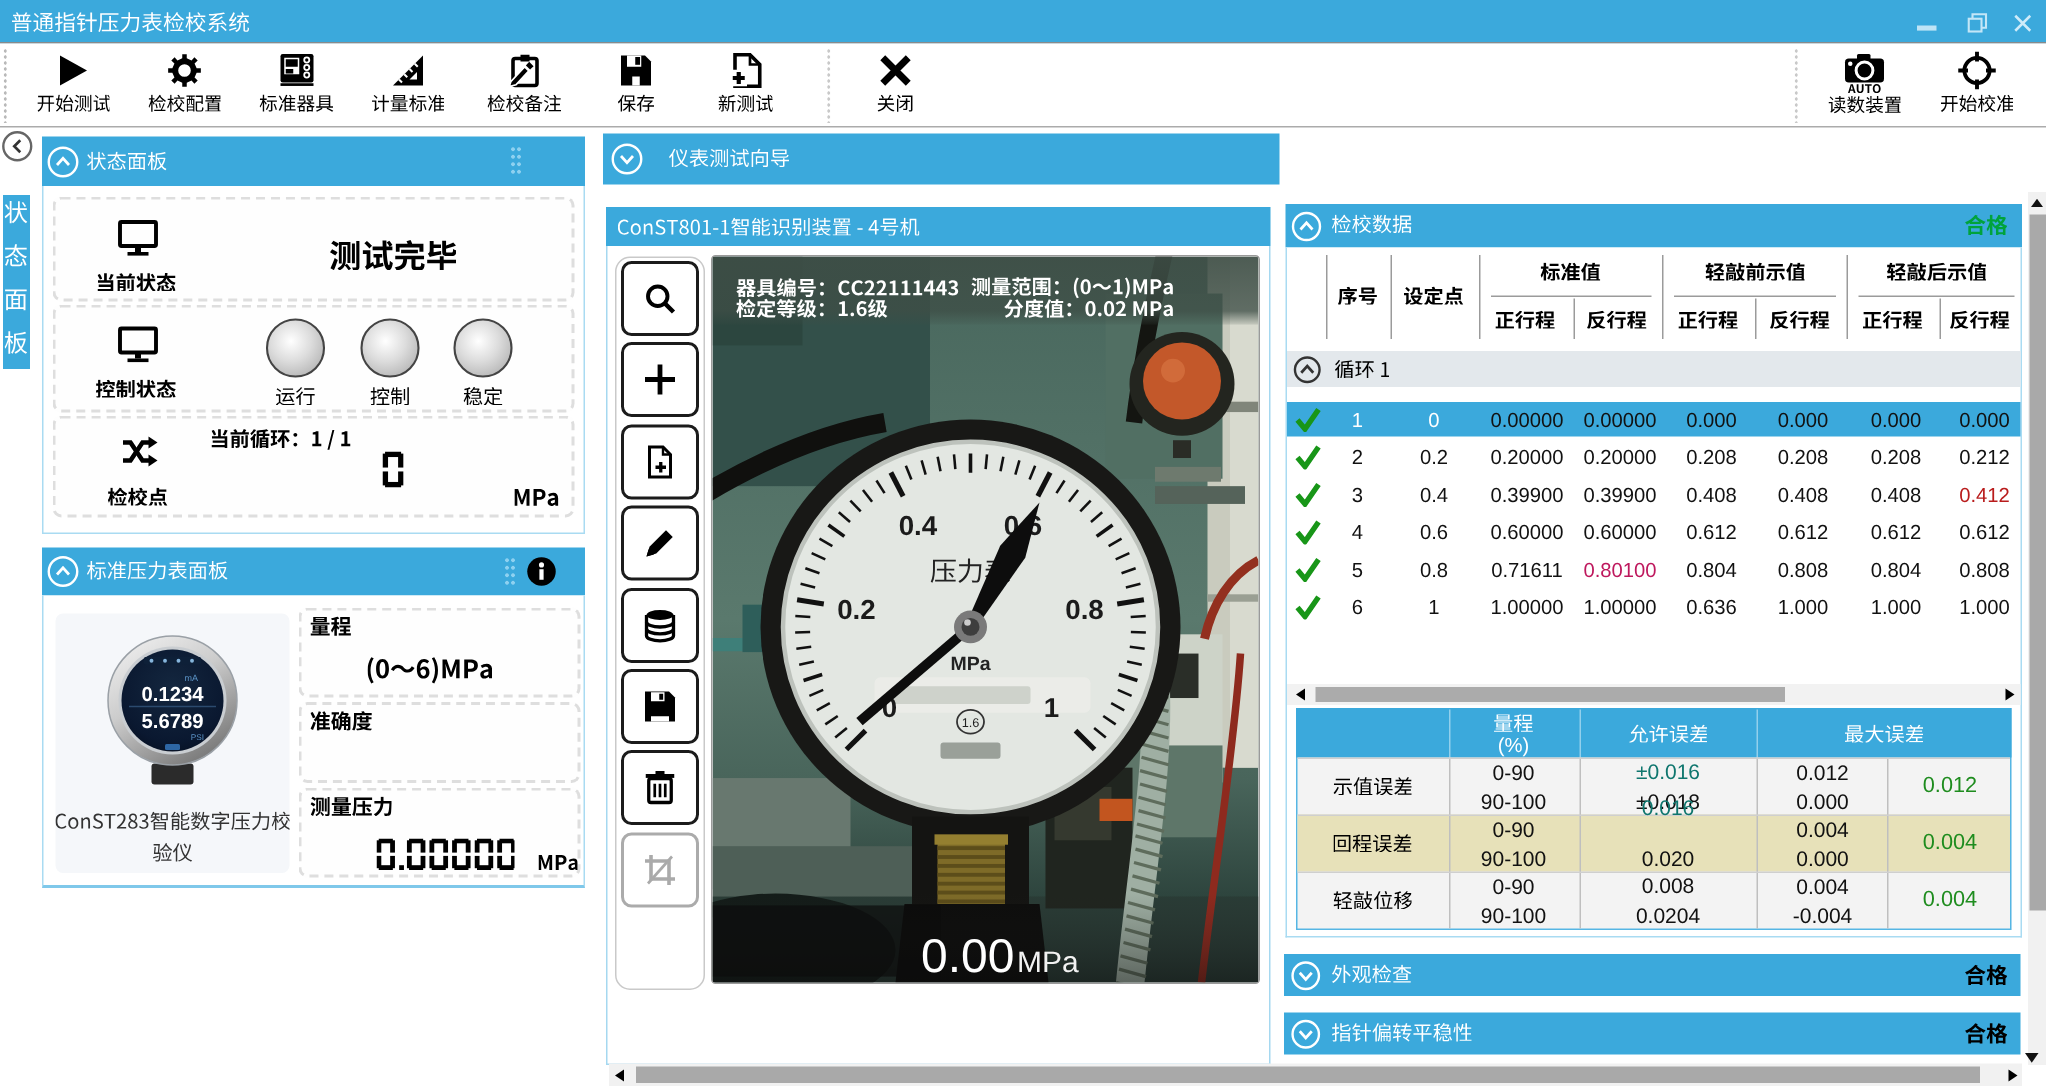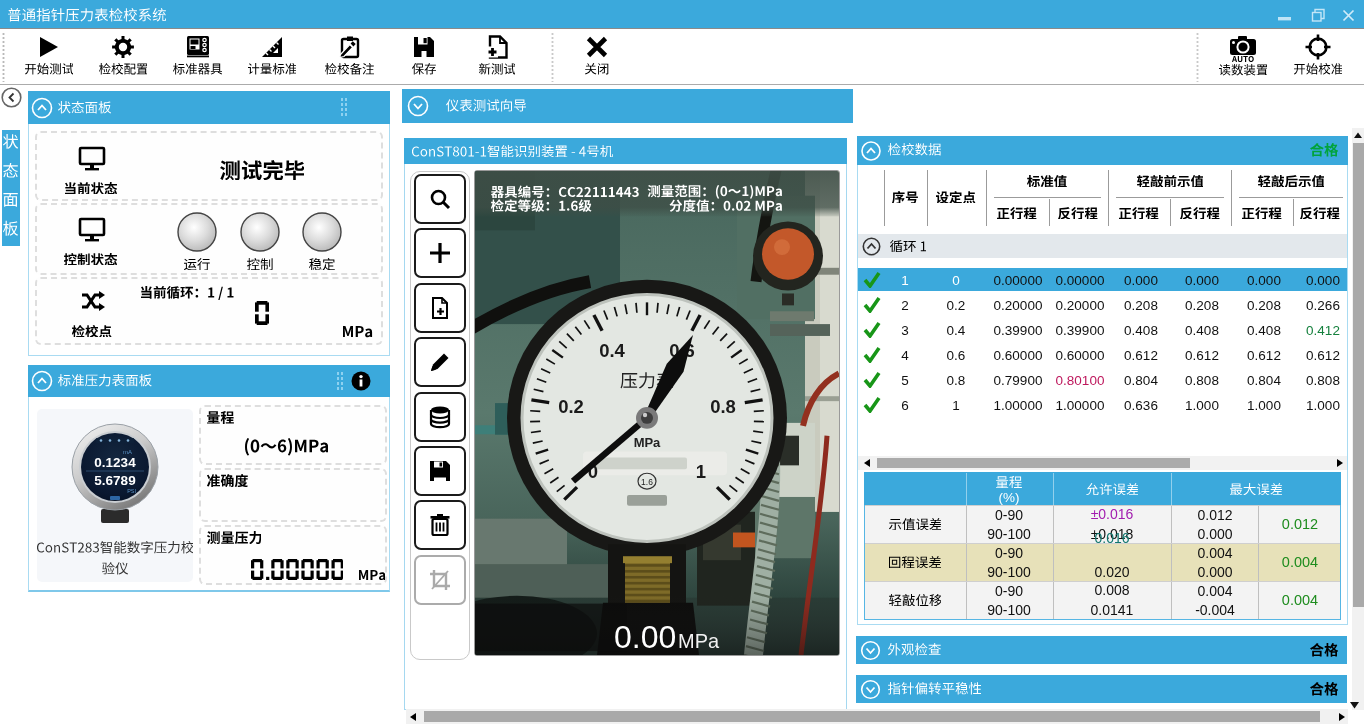--- a/index.html
+++ b/index.html
@@ -797,55 +797,55 @@
       <path d="M2 9 L7 15 L16 2" fill="none" stroke="#189618" stroke-width="3.6"></path>
     </svg>
   </div>
 <div style="position:absolute;left:905px;top:305px;font:normal 13.5px 'Liberation Sans', sans-serif;color:#111;white-space:nowrap;line-height:0;transform:translateX(-50%);"><span style="line-height:normal;display:inline-block;transform:translateY(-50%)">2</span></div>
 <div style="position:absolute;left:956px;top:305px;font:normal 13.5px 'Liberation Sans', sans-serif;color:#111;white-space:nowrap;line-height:0;transform:translateX(-50%);"><span style="line-height:normal;display:inline-block;transform:translateY(-50%)">0.2</span></div>
 <div style="position:absolute;left:1018px;top:305px;font:normal 13.5px 'Liberation Sans', sans-serif;color:#111;white-space:nowrap;line-height:0;transform:translateX(-50%);"><span style="line-height:normal;display:inline-block;transform:translateY(-50%)">0.20000</span></div>
 <div style="position:absolute;left:1080px;top:305px;font:normal 13.5px 'Liberation Sans', sans-serif;color:#111;white-space:nowrap;line-height:0;transform:translateX(-50%);"><span style="line-height:normal;display:inline-block;transform:translateY(-50%)">0.20000</span></div>
 <div style="position:absolute;left:1141px;top:305px;font:normal 13.5px 'Liberation Sans', sans-serif;color:#111;white-space:nowrap;line-height:0;transform:translateX(-50%);"><span style="line-height:normal;display:inline-block;transform:translateY(-50%)">0.208</span></div>
 <div style="position:absolute;left:1202px;top:305px;font:normal 13.5px 'Liberation Sans', sans-serif;color:#111;white-space:nowrap;line-height:0;transform:translateX(-50%);"><span style="line-height:normal;display:inline-block;transform:translateY(-50%)">0.208</span></div>
 <div style="position:absolute;left:1264px;top:305px;font:normal 13.5px 'Liberation Sans', sans-serif;color:#111;white-space:nowrap;line-height:0;transform:translateX(-50%);"><span style="line-height:normal;display:inline-block;transform:translateY(-50%)">0.208</span></div>
-<div style="position:absolute;left:1323px;top:305px;font:normal 13.5px 'Liberation Sans', sans-serif;color:#111;white-space:nowrap;line-height:0;transform:translateX(-50%);"><span style="line-height:normal;display:inline-block;transform:translateY(-50%)">0.266</span></div>
+<div style="position:absolute;left:1323px;top:305px;font:normal 13.5px 'Liberation Sans', sans-serif;color:#111;white-space:nowrap;line-height:0;transform:translateX(-50%);"><span style="line-height:normal;display:inline-block;transform:translateY(-50%)">0.212</span></div>
 <div style="position:absolute;left:863px;top:321px;">
     <svg style="display:block" width="18" height="17" viewBox="0 0 18 17">
       <path d="M2 9 L7 15 L16 2" fill="none" stroke="#189618" stroke-width="3.6"></path>
     </svg>
   </div>
 <div style="position:absolute;left:905px;top:330px;font:normal 13.5px 'Liberation Sans', sans-serif;color:#111;white-space:nowrap;line-height:0;transform:translateX(-50%);"><span style="line-height:normal;display:inline-block;transform:translateY(-50%)">3</span></div>
 <div style="position:absolute;left:956px;top:330px;font:normal 13.5px 'Liberation Sans', sans-serif;color:#111;white-space:nowrap;line-height:0;transform:translateX(-50%);"><span style="line-height:normal;display:inline-block;transform:translateY(-50%)">0.4</span></div>
 <div style="position:absolute;left:1018px;top:330px;font:normal 13.5px 'Liberation Sans', sans-serif;color:#111;white-space:nowrap;line-height:0;transform:translateX(-50%);"><span style="line-height:normal;display:inline-block;transform:translateY(-50%)">0.39900</span></div>
 <div style="position:absolute;left:1080px;top:330px;font:normal 13.5px 'Liberation Sans', sans-serif;color:#111;white-space:nowrap;line-height:0;transform:translateX(-50%);"><span style="line-height:normal;display:inline-block;transform:translateY(-50%)">0.39900</span></div>
 <div style="position:absolute;left:1141px;top:330px;font:normal 13.5px 'Liberation Sans', sans-serif;color:#111;white-space:nowrap;line-height:0;transform:translateX(-50%);"><span style="line-height:normal;display:inline-block;transform:translateY(-50%)">0.408</span></div>
 <div style="position:absolute;left:1202px;top:330px;font:normal 13.5px 'Liberation Sans', sans-serif;color:#111;white-space:nowrap;line-height:0;transform:translateX(-50%);"><span style="line-height:normal;display:inline-block;transform:translateY(-50%)">0.408</span></div>
 <div style="position:absolute;left:1264px;top:330px;font:normal 13.5px 'Liberation Sans', sans-serif;color:#111;white-space:nowrap;line-height:0;transform:translateX(-50%);"><span style="line-height:normal;display:inline-block;transform:translateY(-50%)">0.408</span></div>
-<div style="position:absolute;left:1323px;top:330px;font:normal 13.5px 'Liberation Sans', sans-serif;color:#15803d;white-space:nowrap;line-height:0;transform:translateX(-50%);"><span style="line-height:normal;display:inline-block;transform:translateY(-50%)">0.412</span></div>
+<div style="position:absolute;left:1323px;top:330px;font:normal 13.5px 'Liberation Sans', sans-serif;color:#b91c1c;white-space:nowrap;line-height:0;transform:translateX(-50%);"><span style="line-height:normal;display:inline-block;transform:translateY(-50%)">0.412</span></div>
 <div style="position:absolute;left:863px;top:346px;">
     <svg style="display:block" width="18" height="17" viewBox="0 0 18 17">
       <path d="M2 9 L7 15 L16 2" fill="none" stroke="#189618" stroke-width="3.6"></path>
     </svg>
   </div>
 <div style="position:absolute;left:905px;top:355px;font:normal 13.5px 'Liberation Sans', sans-serif;color:#111;white-space:nowrap;line-height:0;transform:translateX(-50%);"><span style="line-height:normal;display:inline-block;transform:translateY(-50%)">4</span></div>
 <div style="position:absolute;left:956px;top:355px;font:normal 13.5px 'Liberation Sans', sans-serif;color:#111;white-space:nowrap;line-height:0;transform:translateX(-50%);"><span style="line-height:normal;display:inline-block;transform:translateY(-50%)">0.6</span></div>
 <div style="position:absolute;left:1018px;top:355px;font:normal 13.5px 'Liberation Sans', sans-serif;color:#111;white-space:nowrap;line-height:0;transform:translateX(-50%);"><span style="line-height:normal;display:inline-block;transform:translateY(-50%)">0.60000</span></div>
 <div style="position:absolute;left:1080px;top:355px;font:normal 13.5px 'Liberation Sans', sans-serif;color:#111;white-space:nowrap;line-height:0;transform:translateX(-50%);"><span style="line-height:normal;display:inline-block;transform:translateY(-50%)">0.60000</span></div>
 <div style="position:absolute;left:1141px;top:355px;font:normal 13.5px 'Liberation Sans', sans-serif;color:#111;white-space:nowrap;line-height:0;transform:translateX(-50%);"><span style="line-height:normal;display:inline-block;transform:translateY(-50%)">0.612</span></div>
 <div style="position:absolute;left:1202px;top:355px;font:normal 13.5px 'Liberation Sans', sans-serif;color:#111;white-space:nowrap;line-height:0;transform:translateX(-50%);"><span style="line-height:normal;display:inline-block;transform:translateY(-50%)">0.612</span></div>
 <div style="position:absolute;left:1264px;top:355px;font:normal 13.5px 'Liberation Sans', sans-serif;color:#111;white-space:nowrap;line-height:0;transform:translateX(-50%);"><span style="line-height:normal;display:inline-block;transform:translateY(-50%)">0.612</span></div>
 <div style="position:absolute;left:1323px;top:355px;font:normal 13.5px 'Liberation Sans', sans-serif;color:#111;white-space:nowrap;line-height:0;transform:translateX(-50%);"><span style="line-height:normal;display:inline-block;transform:translateY(-50%)">0.612</span></div>
 <div style="position:absolute;left:863px;top:371px;">
     <svg style="display:block" width="18" height="17" viewBox="0 0 18 17">
       <path d="M2 9 L7 15 L16 2" fill="none" stroke="#189618" stroke-width="3.6"></path>
     </svg>
   </div>
 <div style="position:absolute;left:905px;top:380px;font:normal 13.5px 'Liberation Sans', sans-serif;color:#111;white-space:nowrap;line-height:0;transform:translateX(-50%);"><span style="line-height:normal;display:inline-block;transform:translateY(-50%)">5</span></div>
 <div style="position:absolute;left:956px;top:380px;font:normal 13.5px 'Liberation Sans', sans-serif;color:#111;white-space:nowrap;line-height:0;transform:translateX(-50%);"><span style="line-height:normal;display:inline-block;transform:translateY(-50%)">0.8</span></div>
-<div style="position:absolute;left:1018px;top:380px;font:normal 13.5px 'Liberation Sans', sans-serif;color:#111;white-space:nowrap;line-height:0;transform:translateX(-50%);"><span style="line-height:normal;display:inline-block;transform:translateY(-50%)">0.79900</span></div>
+<div style="position:absolute;left:1018px;top:380px;font:normal 13.5px 'Liberation Sans', sans-serif;color:#111;white-space:nowrap;line-height:0;transform:translateX(-50%);"><span style="line-height:normal;display:inline-block;transform:translateY(-50%)">0.71611</span></div>
 <div style="position:absolute;left:1080px;top:380px;font:normal 13.5px 'Liberation Sans', sans-serif;color:#be185d;white-space:nowrap;line-height:0;transform:translateX(-50%);"><span style="line-height:normal;display:inline-block;transform:translateY(-50%)">0.80100</span></div>
 <div style="position:absolute;left:1141px;top:380px;font:normal 13.5px 'Liberation Sans', sans-serif;color:#111;white-space:nowrap;line-height:0;transform:translateX(-50%);"><span style="line-height:normal;display:inline-block;transform:translateY(-50%)">0.804</span></div>
 <div style="position:absolute;left:1202px;top:380px;font:normal 13.5px 'Liberation Sans', sans-serif;color:#111;white-space:nowrap;line-height:0;transform:translateX(-50%);"><span style="line-height:normal;display:inline-block;transform:translateY(-50%)">0.808</span></div>
 <div style="position:absolute;left:1264px;top:380px;font:normal 13.5px 'Liberation Sans', sans-serif;color:#111;white-space:nowrap;line-height:0;transform:translateX(-50%);"><span style="line-height:normal;display:inline-block;transform:translateY(-50%)">0.804</span></div>
 <div style="position:absolute;left:1323px;top:380px;font:normal 13.5px 'Liberation Sans', sans-serif;color:#111;white-space:nowrap;line-height:0;transform:translateX(-50%);"><span style="line-height:normal;display:inline-block;transform:translateY(-50%)">0.808</span></div>
 <div style="position:absolute;left:863px;top:396px;">
     <svg style="display:block" width="18" height="17" viewBox="0 0 18 17">
       <path d="M2 9 L7 15 L16 2" fill="none" stroke="#189618" stroke-width="3.6"></path>
     </svg>
   </div>
@@ -898,21 +898,21 @@
       <path fill="#fff" d="M3.3 -8.5H10.1V-7.6H3.3ZM3.3 -10.1H10.1V-9.2H3.3ZM2.3 -10.9V-6.8H11.1V-10.9ZM5.3 -5.2V-4.3H2.8V-5.2ZM0.6 -0.5 0.7 0.3 5.3 -0.2V1.0H6.3V-0.3L7.0 -0.4V-1.2L6.3 -1.1V-5.2H12.8V-6.1H0.6V-5.2H1.9V-0.7ZM6.8 -4.4V-3.6H7.6L7.3 -3.5C7.7 -2.5 8.3 -1.6 9.0 -0.9C8.3 -0.3 7.4 0.0 6.6 0.2C6.8 0.4 7.0 0.8 7.1 1.0C8.0 0.7 8.9 0.2 9.7 -0.3C10.4 0.2 11.3 0.7 12.4 1.0C12.5 0.7 12.7 0.4 13.0 0.2C12.0 0.0 11.1 -0.4 10.4 -0.9C11.2 -1.8 12.0 -2.9 12.4 -4.2L11.8 -4.4L11.6 -4.4ZM8.2 -3.6H11.2C10.8 -2.8 10.3 -2.1 9.7 -1.5C9.1 -2.1 8.6 -2.8 8.2 -3.6ZM5.3 -3.6V-2.6H2.8V-3.6ZM5.3 -1.9V-1.0L2.8 -0.7V-1.9ZM19.7 -11.3C19.7 -10.2 19.7 -8.8 19.5 -7.4H14.3V-6.4H19.3C18.8 -3.8 17.4 -1.2 14.0 0.2C14.3 0.4 14.6 0.7 14.8 1.0C18.1 -0.4 19.6 -3.0 20.2 -5.6C21.3 -2.5 23.0 -0.1 25.6 1.0C25.8 0.7 26.1 0.3 26.4 0.1C23.8 -0.9 22.0 -3.4 21.1 -6.4H26.2V-7.4H20.6C20.7 -8.8 20.8 -10.2 20.8 -11.3ZM33.7 -9.8H38.0V-7.9H33.7ZM32.7 -10.7V-7.0H39.0V-10.7ZM28.3 -10.3C29.1 -9.7 29.9 -8.8 30.4 -8.2L31.1 -8.9C30.6 -9.5 29.7 -10.3 29.0 -10.9ZM31.9 -3.4V-2.5H34.9C34.5 -1.1 33.6 -0.2 31.5 0.2C31.7 0.4 32.0 0.8 32.1 1.0C34.1 0.4 35.2 -0.4 35.7 -1.9C36.5 -0.4 37.7 0.6 39.4 1.1C39.5 0.8 39.8 0.4 40.0 0.2C38.3 -0.1 37.1 -1.1 36.4 -2.5H39.9V-3.4H36.1C36.2 -3.9 36.3 -4.4 36.3 -4.9H39.4V-5.8H32.3V-4.9H35.3C35.3 -4.3 35.3 -3.9 35.2 -3.4ZM29.5 0.6C29.7 0.4 30.0 0.1 32.2 -1.3C32.1 -1.5 32.0 -1.9 31.9 -2.1L30.4 -1.2V-7.1H27.5V-6.1H29.5V-1.2C29.5 -0.7 29.2 -0.3 29.0 -0.2C29.2 -0.0 29.4 0.4 29.5 0.6ZM49.8 -11.3C49.6 -10.8 49.1 -10.0 48.8 -9.5H45.7C45.5 -10.0 45.0 -10.7 44.5 -11.3L43.7 -10.9C44.0 -10.5 44.3 -10.0 44.6 -9.5H41.9V-8.6H46.4C46.3 -8.2 46.2 -7.8 46.1 -7.4H42.5V-6.5H45.8C45.7 -6.1 45.5 -5.7 45.4 -5.3H41.3V-4.4H44.9C44.0 -2.7 42.7 -1.5 41.0 -0.6C41.2 -0.4 41.6 -0.0 41.7 0.2C43.2 -0.6 44.3 -1.6 45.2 -2.9V-2.3H47.9V-0.4H43.4V0.4H53.1V-0.4H49.0V-2.3H52.1V-3.3H45.4C45.7 -3.6 45.9 -4.0 46.1 -4.4H53.1V-5.3H46.5C46.6 -5.7 46.8 -6.1 46.9 -6.5H52.0V-7.4H47.2C47.3 -7.8 47.4 -8.2 47.5 -8.6H52.6V-9.5H49.9C50.2 -10.0 50.6 -10.5 50.9 -11.0Z"></path>
     </svg>
   </div>
 <div style="position:absolute;left:888.6px;top:517.8px;">
     <svg style="display:block" width="52.7" height="12.5" viewBox="0.5 -11.4 52.7 12.5">
       <path fill="#000" d="M3.1 -4.7C2.5 -3.2 1.5 -1.7 0.4 -0.7C0.7 -0.6 1.1 -0.3 1.4 -0.1C2.4 -1.1 3.5 -2.7 4.1 -4.4ZM9.2 -4.3C10.2 -3.0 11.2 -1.2 11.5 -0.1L12.6 -0.5C12.2 -1.7 11.1 -3.4 10.1 -4.7ZM2.0 -10.3V-9.3H11.5V-10.3ZM0.8 -7.0V-6.0H6.2V-0.2C6.2 -0.0 6.1 0.0 5.8 0.0C5.6 0.0 4.7 0.0 3.8 0.0C3.9 0.3 4.1 0.7 4.1 1.0C5.4 1.0 6.1 1.0 6.6 0.8C7.1 0.7 7.3 0.4 7.3 -0.2V-6.0H12.7V-7.0ZM21.5 -11.3C21.5 -10.9 21.4 -10.4 21.4 -9.9H17.9V-9.0H21.2C21.1 -8.5 21.0 -8.1 20.9 -7.8H18.6V-0.1H17.3V0.6H26.4V-0.1H25.2V-7.8H21.9C22.0 -8.1 22.1 -8.5 22.2 -9.0H26.0V-9.9H22.4L22.6 -11.2ZM19.5 -0.1V-1.3H24.2V-0.1ZM19.5 -5.1H24.2V-3.9H19.5ZM19.5 -5.8V-7.0H24.2V-5.8ZM19.5 -3.2H24.2V-2.0H19.5ZM17.0 -11.3C16.3 -9.2 15.1 -7.2 13.9 -5.9C14.1 -5.6 14.3 -5.1 14.4 -4.9C14.8 -5.3 15.2 -5.8 15.6 -6.4V1.0H16.5V-7.9C17.1 -8.9 17.6 -9.9 17.9 -11.0ZM33.7 -9.8H38.0V-7.9H33.7ZM32.7 -10.7V-7.0H39.0V-10.7ZM28.3 -10.3C29.1 -9.7 29.9 -8.8 30.4 -8.2L31.1 -8.9C30.6 -9.5 29.7 -10.3 29.0 -10.9ZM31.9 -3.4V-2.5H34.9C34.5 -1.1 33.6 -0.2 31.5 0.2C31.7 0.4 32.0 0.8 32.1 1.0C34.1 0.4 35.2 -0.4 35.7 -1.9C36.5 -0.4 37.7 0.6 39.4 1.1C39.5 0.8 39.8 0.4 40.0 0.2C38.3 -0.1 37.1 -1.1 36.4 -2.5H39.9V-3.4H36.1C36.2 -3.9 36.3 -4.4 36.3 -4.9H39.4V-5.8H32.3V-4.9H35.3C35.3 -4.3 35.3 -3.9 35.2 -3.4ZM29.5 0.6C29.7 0.4 30.0 0.1 32.2 -1.3C32.1 -1.5 32.0 -1.9 31.9 -2.1L30.4 -1.2V-7.1H27.5V-6.1H29.5V-1.2C29.5 -0.7 29.2 -0.3 29.0 -0.2C29.2 -0.0 29.4 0.4 29.5 0.6ZM49.8 -11.3C49.6 -10.8 49.1 -10.0 48.8 -9.5H45.7C45.5 -10.0 45.0 -10.7 44.5 -11.3L43.7 -10.9C44.0 -10.5 44.3 -10.0 44.6 -9.5H41.9V-8.6H46.4C46.3 -8.2 46.2 -7.8 46.1 -7.4H42.5V-6.5H45.8C45.7 -6.1 45.5 -5.7 45.4 -5.3H41.3V-4.4H44.9C44.0 -2.7 42.7 -1.5 41.0 -0.6C41.2 -0.4 41.6 -0.0 41.7 0.2C43.2 -0.6 44.3 -1.6 45.2 -2.9V-2.3H47.9V-0.4H43.4V0.4H53.1V-0.4H49.0V-2.3H52.1V-3.3H45.4C45.7 -3.6 45.9 -4.0 46.1 -4.4H53.1V-5.3H46.5C46.6 -5.7 46.8 -6.1 46.9 -6.5H52.0V-7.4H47.2C47.3 -7.8 47.4 -8.2 47.5 -8.6H52.6V-9.5H49.9C50.2 -10.0 50.6 -10.5 50.9 -11.0Z"></path>
     </svg>
   </div>
 <div style="position:absolute;left:1009px;top:515px;font:normal 14px 'Liberation Sans', sans-serif;color:#111;white-space:nowrap;line-height:0;transform:translateX(-50%);"><span style="line-height:normal;display:inline-block;transform:translateY(-50%)">0-90</span></div>
 <div style="position:absolute;left:1009px;top:534px;font:normal 14px 'Liberation Sans', sans-serif;color:#111;white-space:nowrap;line-height:0;transform:translateX(-50%);"><span style="line-height:normal;display:inline-block;transform:translateY(-50%)">90-100</span></div>
-<div style="position:absolute;left:1112px;top:514px;font:normal 14px 'Liberation Sans', sans-serif;color:#a21caf;white-space:nowrap;line-height:0;transform:translateX(-50%);"><span style="line-height:normal;display:inline-block;transform:translateY(-50%)">±0.016</span></div>
+<div style="position:absolute;left:1112px;top:514px;font:normal 14px 'Liberation Sans', sans-serif;color:#0f766e;white-space:nowrap;line-height:0;transform:translateX(-50%);"><span style="line-height:normal;display:inline-block;transform:translateY(-50%)">±0.016</span></div>
 <div style="position:absolute;left:1112px;top:534px;font:normal 14px 'Liberation Sans', sans-serif;color:#111;white-space:nowrap;line-height:0;transform:translateX(-50%);"><span style="line-height:normal;display:inline-block;transform:translateY(-50%)">±0.018</span></div>
 <div style="position:absolute;left:1215px;top:515px;font:normal 14px 'Liberation Sans', sans-serif;color:#111;white-space:nowrap;line-height:0;transform:translateX(-50%);"><span style="line-height:normal;display:inline-block;transform:translateY(-50%)">0.012</span></div>
 <div style="position:absolute;left:1215px;top:534px;font:normal 14px 'Liberation Sans', sans-serif;color:#111;white-space:nowrap;line-height:0;transform:translateX(-50%);"><span style="line-height:normal;display:inline-block;transform:translateY(-50%)">0.000</span></div>
 <div style="position:absolute;left:1300px;top:524px;font:normal 14.5px 'Liberation Sans', sans-serif;color:#1E8C1E;white-space:nowrap;line-height:0;transform:translateX(-50%);"><span style="line-height:normal;display:inline-block;transform:translateY(-50%)">0.012</span></div>
 <div style="position:absolute;left:889.0px;top:555.8px;">
     <svg style="display:block" width="52.1" height="12.5" viewBox="1.1 -11.4 52.1 12.5">
       <path fill="#000" d="M5.0 -6.7H8.3V-3.6H5.0ZM4.0 -7.6V-2.7H9.3V-7.6ZM1.1 -10.7V1.0H2.1V0.3H11.3V1.0H12.4V-10.7ZM2.1 -0.6V-9.7H11.3V-0.6ZM20.6 -9.8H24.7V-7.4H20.6ZM19.7 -10.7V-6.5H25.7V-10.7ZM19.5 -2.8V-1.9H22.1V-0.1H18.6V0.7H26.5V-0.1H23.1V-1.9H25.9V-2.8H23.1V-4.4H26.2V-5.3H19.2V-4.4H22.1V-2.8ZM18.3 -11.1C17.3 -10.6 15.5 -10.3 14.0 -10.0C14.2 -9.8 14.3 -9.4 14.3 -9.2C15.0 -9.3 15.6 -9.4 16.3 -9.6V-7.5H14.1V-6.5H16.2C15.6 -5.0 14.7 -3.2 13.8 -2.3C14.0 -2.0 14.2 -1.6 14.4 -1.3C15.0 -2.2 15.8 -3.5 16.3 -4.9V1.0H17.3V-4.7C17.8 -4.1 18.3 -3.4 18.5 -3.0L19.1 -3.8C18.9 -4.1 17.7 -5.4 17.3 -5.7V-6.5H19.0V-7.5H17.3V-9.8C17.9 -9.9 18.5 -10.1 19.0 -10.3ZM33.7 -9.8H38.0V-7.9H33.7ZM32.7 -10.7V-7.0H39.0V-10.7ZM28.3 -10.3C29.1 -9.7 29.9 -8.8 30.4 -8.2L31.1 -8.9C30.6 -9.5 29.7 -10.3 29.0 -10.9ZM31.9 -3.4V-2.5H34.9C34.5 -1.1 33.6 -0.2 31.5 0.2C31.7 0.4 32.0 0.8 32.1 1.0C34.1 0.4 35.2 -0.4 35.7 -1.9C36.5 -0.4 37.7 0.6 39.4 1.1C39.5 0.8 39.8 0.4 40.0 0.2C38.3 -0.1 37.1 -1.1 36.4 -2.5H39.9V-3.4H36.1C36.2 -3.9 36.3 -4.4 36.3 -4.9H39.4V-5.8H32.3V-4.9H35.3C35.3 -4.3 35.3 -3.9 35.2 -3.4ZM29.5 0.6C29.7 0.4 30.0 0.1 32.2 -1.3C32.1 -1.5 32.0 -1.9 31.9 -2.1L30.4 -1.2V-7.1H27.5V-6.1H29.5V-1.2C29.5 -0.7 29.2 -0.3 29.0 -0.2C29.2 -0.0 29.4 0.4 29.5 0.6ZM49.8 -11.3C49.6 -10.8 49.1 -10.0 48.8 -9.5H45.7C45.5 -10.0 45.0 -10.7 44.5 -11.3L43.7 -10.9C44.0 -10.5 44.3 -10.0 44.6 -9.5H41.9V-8.6H46.4C46.3 -8.2 46.2 -7.8 46.1 -7.4H42.5V-6.5H45.8C45.7 -6.1 45.5 -5.7 45.4 -5.3H41.3V-4.4H44.9C44.0 -2.7 42.7 -1.5 41.0 -0.6C41.2 -0.4 41.6 -0.0 41.7 0.2C43.2 -0.6 44.3 -1.6 45.2 -2.9V-2.3H47.9V-0.4H43.4V0.4H53.1V-0.4H49.0V-2.3H52.1V-3.3H45.4C45.7 -3.6 45.9 -4.0 46.1 -4.4H53.1V-5.3H46.5C46.6 -5.7 46.8 -6.1 46.9 -6.5H52.0V-7.4H47.2C47.3 -7.8 47.4 -8.2 47.5 -8.6H52.6V-9.5H49.9C50.2 -10.0 50.6 -10.5 50.9 -11.0Z"></path>
     </svg>
   </div>
 <div style="position:absolute;left:1009px;top:553px;font:normal 14px 'Liberation Sans', sans-serif;color:#111;white-space:nowrap;line-height:0;transform:translateX(-50%);"><span style="line-height:normal;display:inline-block;transform:translateY(-50%)">0-90</span></div>
@@ -923,21 +923,21 @@
 <div style="position:absolute;left:1215px;top:572px;font:normal 14px 'Liberation Sans', sans-serif;color:#111;white-space:nowrap;line-height:0;transform:translateX(-50%);"><span style="line-height:normal;display:inline-block;transform:translateY(-50%)">0.000</span></div>
 <div style="position:absolute;left:1300px;top:562px;font:normal 14.5px 'Liberation Sans', sans-serif;color:#1E8C1E;white-space:nowrap;line-height:0;transform:translateX(-50%);"><span style="line-height:normal;display:inline-block;transform:translateY(-50%)">0.004</span></div>
 <div style="position:absolute;left:888.6px;top:593.7px;">
     <svg style="display:block" width="52.9" height="12.6" viewBox="0.5 -11.4 52.9 12.6">
       <path fill="#000" d="M1.0 -4.4C1.2 -4.5 1.6 -4.6 2.0 -4.6H3.3V-2.7L0.5 -2.2L0.7 -1.2L3.3 -1.7V1.0H4.2V-1.9L5.7 -2.2L5.7 -3.1L4.2 -2.8V-4.6H5.6V-5.5H4.2V-7.6H3.3V-5.5H1.9C2.3 -6.5 2.7 -7.6 3.0 -8.7H5.7V-9.7H3.3C3.4 -10.2 3.5 -10.6 3.6 -11.1L2.6 -11.3C2.5 -10.8 2.4 -10.2 2.3 -9.7H0.6V-8.7H2.1C1.8 -7.6 1.5 -6.8 1.4 -6.4C1.1 -5.8 1.0 -5.4 0.7 -5.3C0.8 -5.1 1.0 -4.6 1.0 -4.4ZM6.3 -10.6V-9.6H10.6C9.5 -7.9 7.5 -6.5 5.6 -5.7C5.8 -5.5 6.1 -5.2 6.3 -4.9C7.3 -5.4 8.3 -6.0 9.3 -6.7C10.4 -6.2 11.6 -5.5 12.2 -5.0L12.9 -5.8C12.2 -6.2 11.1 -6.8 10.0 -7.3C10.9 -8.2 11.7 -9.1 12.2 -10.3L11.5 -10.6L11.2 -10.6ZM6.4 -4.4V-3.5H8.8V-0.2H5.6V0.7H12.8V-0.2H9.8V-3.5H12.2V-4.4ZM16.0 -7.5H18.8V-6.2H16.0ZM15.1 -8.2V-5.5H19.7V-8.2ZM16.6 -11.1C16.9 -10.7 17.1 -10.2 17.2 -9.8H14.0V-8.9H20.8V-9.8H18.3C18.1 -10.2 17.9 -10.8 17.6 -11.3ZM22.5 -11.3V-6.6H20.5V-5.7H21.2C21.6 -4.2 22.1 -2.8 22.9 -1.7C22.2 -0.8 21.3 -0.1 20.4 0.2C20.6 0.4 20.9 0.8 21.0 1.0C21.9 0.5 22.8 -0.0 23.5 -0.9C24.2 -0.0 25.0 0.5 25.9 1.0C26.0 0.8 26.3 0.4 26.5 0.2C25.6 -0.1 24.8 -0.8 24.1 -1.6C25.0 -2.9 25.6 -4.5 26.0 -6.5L25.4 -6.7L25.2 -6.6H23.5V-8.4H26.2V-9.3H23.5V-11.3ZM14.4 -4.8V1.0H15.3V-4.0H19.5V0.0C19.5 0.2 19.5 0.2 19.3 0.2C19.1 0.2 18.6 0.2 18.0 0.2C18.1 0.4 18.2 0.7 18.3 1.0C19.1 1.0 19.6 1.0 20.0 0.8C20.3 0.7 20.4 0.5 20.4 0.0V-4.8ZM22.0 -5.7H24.9C24.6 -4.5 24.1 -3.4 23.5 -2.5C22.9 -3.4 22.4 -4.5 22.0 -5.7ZM16.0 -3.3V0.0H16.7V-0.6H18.8V-3.3ZM16.7 -2.7H18.1V-1.2H16.7ZM31.9 -8.8V-7.8H39.3V-8.8ZM32.8 -6.8C33.2 -4.9 33.6 -2.4 33.7 -1.0L34.7 -1.3C34.6 -2.7 34.2 -5.1 33.7 -7.0ZM34.6 -11.1C34.9 -10.5 35.2 -9.6 35.3 -9.0L36.3 -9.3C36.2 -9.9 35.9 -10.7 35.6 -11.4ZM31.4 -0.4V0.5H39.8V-0.4H37.0C37.5 -2.2 38.1 -4.9 38.5 -7.0L37.4 -7.1C37.2 -5.1 36.6 -2.2 36.1 -0.4ZM30.8 -11.2C30.1 -9.2 28.8 -7.2 27.5 -5.8C27.6 -5.6 27.9 -5.1 28.0 -4.9C28.5 -5.3 28.9 -5.9 29.4 -6.5V1.0H30.4V-8.1C30.9 -9.0 31.4 -10.0 31.8 -11.0ZM45.0 -11.2C44.1 -10.8 42.6 -10.4 41.2 -10.1C41.3 -9.9 41.5 -9.5 41.5 -9.3C42.0 -9.4 42.6 -9.5 43.1 -9.6V-7.4H41.1V-6.5H42.9C42.5 -4.9 41.7 -3.2 40.9 -2.2C41.1 -1.9 41.3 -1.5 41.4 -1.3C42.0 -2.1 42.7 -3.5 43.1 -4.9V1.0H44.1V-5.1C44.5 -4.5 44.9 -3.7 45.1 -3.3L45.7 -4.1C45.5 -4.4 44.4 -5.8 44.1 -6.2V-6.5H45.7V-7.4H44.1V-9.8C44.7 -10.0 45.2 -10.2 45.7 -10.4ZM47.3 -7.9C47.8 -7.6 48.3 -7.3 48.7 -6.9C47.7 -6.4 46.7 -6.0 45.6 -5.8C45.8 -5.6 46.0 -5.2 46.1 -5.0C48.8 -5.7 51.5 -7.2 52.6 -9.7L52.0 -10.0L51.8 -10.0H49.3C49.6 -10.4 49.9 -10.7 50.1 -11.1L49.1 -11.3C48.5 -10.3 47.3 -9.1 45.6 -8.3C45.8 -8.2 46.1 -7.8 46.3 -7.6C47.1 -8.1 47.8 -8.6 48.4 -9.1H51.2C50.8 -8.5 50.2 -7.9 49.5 -7.4C49.1 -7.8 48.6 -8.1 48.1 -8.4ZM48.0 -2.6C48.5 -2.2 49.1 -1.7 49.5 -1.3C48.3 -0.5 46.8 0.0 45.3 0.2C45.5 0.5 45.7 0.8 45.9 1.1C49.2 0.3 52.2 -1.3 53.4 -4.9L52.7 -5.2L52.5 -5.1H50.2C50.5 -5.5 50.7 -5.8 50.9 -6.2L49.9 -6.4C49.2 -5.2 47.8 -3.8 45.8 -2.9C46.0 -2.7 46.3 -2.4 46.4 -2.2C47.6 -2.8 48.6 -3.5 49.4 -4.3H52.1C51.6 -3.4 51.0 -2.6 50.3 -1.9C49.9 -2.3 49.3 -2.8 48.8 -3.1Z"></path>
     </svg>
   </div>
 <div style="position:absolute;left:1009px;top:591px;font:normal 14px 'Liberation Sans', sans-serif;color:#111;white-space:nowrap;line-height:0;transform:translateX(-50%);"><span style="line-height:normal;display:inline-block;transform:translateY(-50%)">0-90</span></div>
 <div style="position:absolute;left:1009px;top:610px;font:normal 14px 'Liberation Sans', sans-serif;color:#111;white-space:nowrap;line-height:0;transform:translateX(-50%);"><span style="line-height:normal;display:inline-block;transform:translateY(-50%)">90-100</span></div>
 <div style="position:absolute;left:1112px;top:590px;font:normal 14px 'Liberation Sans', sans-serif;color:#111;white-space:nowrap;line-height:0;transform:translateX(-50%);"><span style="line-height:normal;display:inline-block;transform:translateY(-50%)">0.008</span></div>
-<div style="position:absolute;left:1112px;top:610px;font:normal 14px 'Liberation Sans', sans-serif;color:#111;white-space:nowrap;line-height:0;transform:translateX(-50%);"><span style="line-height:normal;display:inline-block;transform:translateY(-50%)">0.0141</span></div>
+<div style="position:absolute;left:1112px;top:610px;font:normal 14px 'Liberation Sans', sans-serif;color:#111;white-space:nowrap;line-height:0;transform:translateX(-50%);"><span style="line-height:normal;display:inline-block;transform:translateY(-50%)">0.0204</span></div>
 <div style="position:absolute;left:1215px;top:591px;font:normal 14px 'Liberation Sans', sans-serif;color:#111;white-space:nowrap;line-height:0;transform:translateX(-50%);"><span style="line-height:normal;display:inline-block;transform:translateY(-50%)">0.004</span></div>
 <div style="position:absolute;left:1215px;top:610px;font:normal 14px 'Liberation Sans', sans-serif;color:#111;white-space:nowrap;line-height:0;transform:translateX(-50%);"><span style="line-height:normal;display:inline-block;transform:translateY(-50%)">-0.004</span></div>
 <div style="position:absolute;left:1300px;top:600px;font:normal 14.5px 'Liberation Sans', sans-serif;color:#1E8C1E;white-space:nowrap;line-height:0;transform:translateX(-50%);"><span style="line-height:normal;display:inline-block;transform:translateY(-50%)">0.004</span></div>
 <div style="position:absolute;left:856px;top:636px;width:491px;height:28px;background:#3BA9DC"></div>
 <div style="position:absolute;left:860px;top:640px;">
     <svg style="display:block" width="21" height="21" viewBox="0 0 21 21">
       <circle cx="10.5" cy="10.5" r="8.8" fill="none" stroke="#fff" stroke-width="1.6"></circle>
       <path d="M-4 -2 L0 2.5 L4 -2" transform="translate(10.5,10.5)" fill="none" stroke="#fff" stroke-width="1.8"></path>
     </svg>
   </div>

